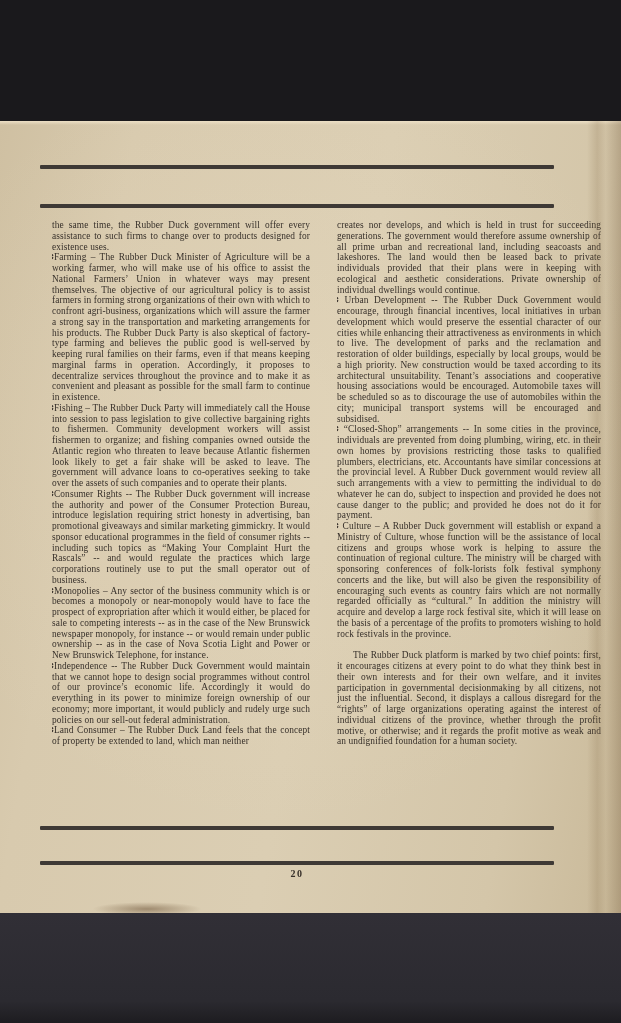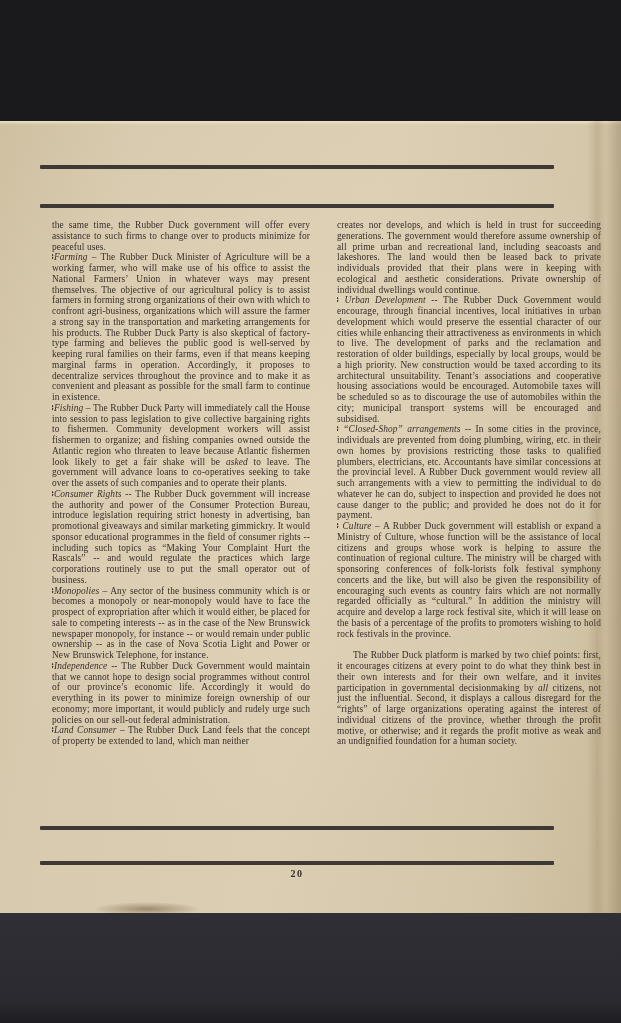--- a/index.html
+++ b/index.html
@@ -35,37 +35,37 @@
   .rb2{top:740px;}
   .col{position:absolute;top:99px;height:604px;overflow:hidden;
     color:var(--ink,#37302a);font-size:9.4px;line-height:10.75px;
     text-align:justify;letter-spacing:0.1px;}
   .col-left{left:52px;width:258px;}
   .col-right{left:337px;width:264px;}
   .para{margin:0;}
   .para.hang{text-indent:-6px;}
   .para.indent{text-indent:16px;}
   .para.gap{margin-top:11px;}
-  .seg-i{font-style:italic;}
+  .seg-i{}
   .seg-m{font-style:normal;font-weight:bold;}
   .pagenum{position:absolute;top:747px;left:40px;width:514px;text-align:center;
     font-size:10px;font-weight:bold;letter-spacing:1.5px;color:var(--ink,#37302a);}
 </style>
 </head>
 <body>
 
 <div class="scene">
   <div class="backdrop-top"></div>
 
   <div class="page">
     <div class="rule rt1"></div>
     <div class="rule rt2"></div>
 
     <div class="col col-left">
-        <p class="para"><span>the same time, the Rubber Duck government will offer every assistance to such firms to change over to products minimize for peaceful uses.</span></p>
+        <p class="para"><span>the same time, the Rubber Duck government will offer every assistance to such firms to change over to products designed for existence uses.</span></p>
         <p class="para hang"><span class="seg-m">✱</span><span class="seg-i">Farming</span><span> – The Rubber Duck Minister of Agriculture will be a working farmer, who will make use of his office to assist the National Farmers’ Union in whatever ways may present themselves. The objective of our agricultural policy is to assist farmers in forming strong organizations of their own with which to confront agri-business, organizations which will assure the farmer a strong say in the transportation and marketing arrangements for his products. The Rubber Duck Party is also skeptical of factory-type farming and believes the public good is well-served by keeping rural families on their farms, even if that means keeping marginal farms in operation. Accordingly, it proposes to decentralize services throughout the province and to make it as convenient and pleasant as possible for the small farm to continue in existence.</span></p>
         <p class="para hang"><span class="seg-m">✱</span><span class="seg-i">Fishing</span><span> – The Rubber Duck Party will immediately call the House into session to pass legislation to give collective bargaining rights to fishermen. Community development workers will assist fishermen to organize; and fishing companies owned outside the Atlantic region who threaten to leave because Atlantic fishermen look likely to get a fair shake will be </span><span class="seg-i">asked</span><span> to leave. The government will advance loans to co-operatives seeking to take over the assets of such companies and to operate their plants.</span></p>
         <p class="para hang"><span class="seg-m">✱</span><span class="seg-i">Consumer Rights</span><span> -- The Rubber Duck government will increase the authority and power of the Consumer Protection Bureau, introduce legislation requiring strict honesty in advertising, ban promotional giveaways and similar marketing gimmickry. It would sponsor educational programmes in the field of consumer rights -- including such topics as “Making Your Complaint Hurt the Rascals” -- and would regulate the practices which large corporations routinely use to put the small operator out of business.</span></p>
         <p class="para hang"><span class="seg-m">✱</span><span class="seg-i">Monopolies</span><span> – Any sector of the business community which is or becomes a monopoly or near-monopoly would have to face the prospect of expropriation after which it would either, be placed for sale to competing interests -- as in the case of the New Brunswick newspaper monopoly, for instance -- or would remain under public ownership -- as in the case of Nova Scotia Light and Power or New Brunswick Telephone, for instance.</span></p>
         <p class="para hang"><span class="seg-m">✱</span><span class="seg-i">Independence</span><span> -- The Rubber Duck Government would maintain that we cannot hope to design social programmes without control of our province’s economic life. Accordingly it would do everything in its power to minimize foreign ownership of our economy; more important, it would publicly and rudely urge such policies on our sell-out federal administration.</span></p>
         <p class="para hang"><span class="seg-m">✱</span><span class="seg-i">Land Consumer</span><span> – The Rubber Duck Land feels that the concept of property be extended to land, which man neither</span></p>
       </div>
     <div class="col col-right">
         <p class="para"><span>creates nor develops, and which is held in trust for succeeding generations. The government would therefore assume ownership of all prime urban and recreational land, including seacoasts and lakeshores. The land would then be leased back to private individuals provided that their plans were in keeping with ecological and aesthetic considerations. Private ownership of individual dwellings would continue.</span></p>
         <p class="para hang"><span class="seg-m">✱ </span><span class="seg-i">Urban Development</span><span> -- The Rubber Duck Government would encourage, through financial incentives, local initiatives in urban development which would preserve the essential character of our cities while enhancing their attractiveness as environments in which to live. The development of parks and the reclamation and restoration of older buildings, especially by local groups, would be a high priority. New construction would be taxed according to its architectural unsuitability. Tenant’s associations and cooperative housing associations would be encouraged. Automobile taxes will be scheduled so as to discourage the use of automobiles within the city; municipal transport systems will be encouraged and subsidised.</span></p>

